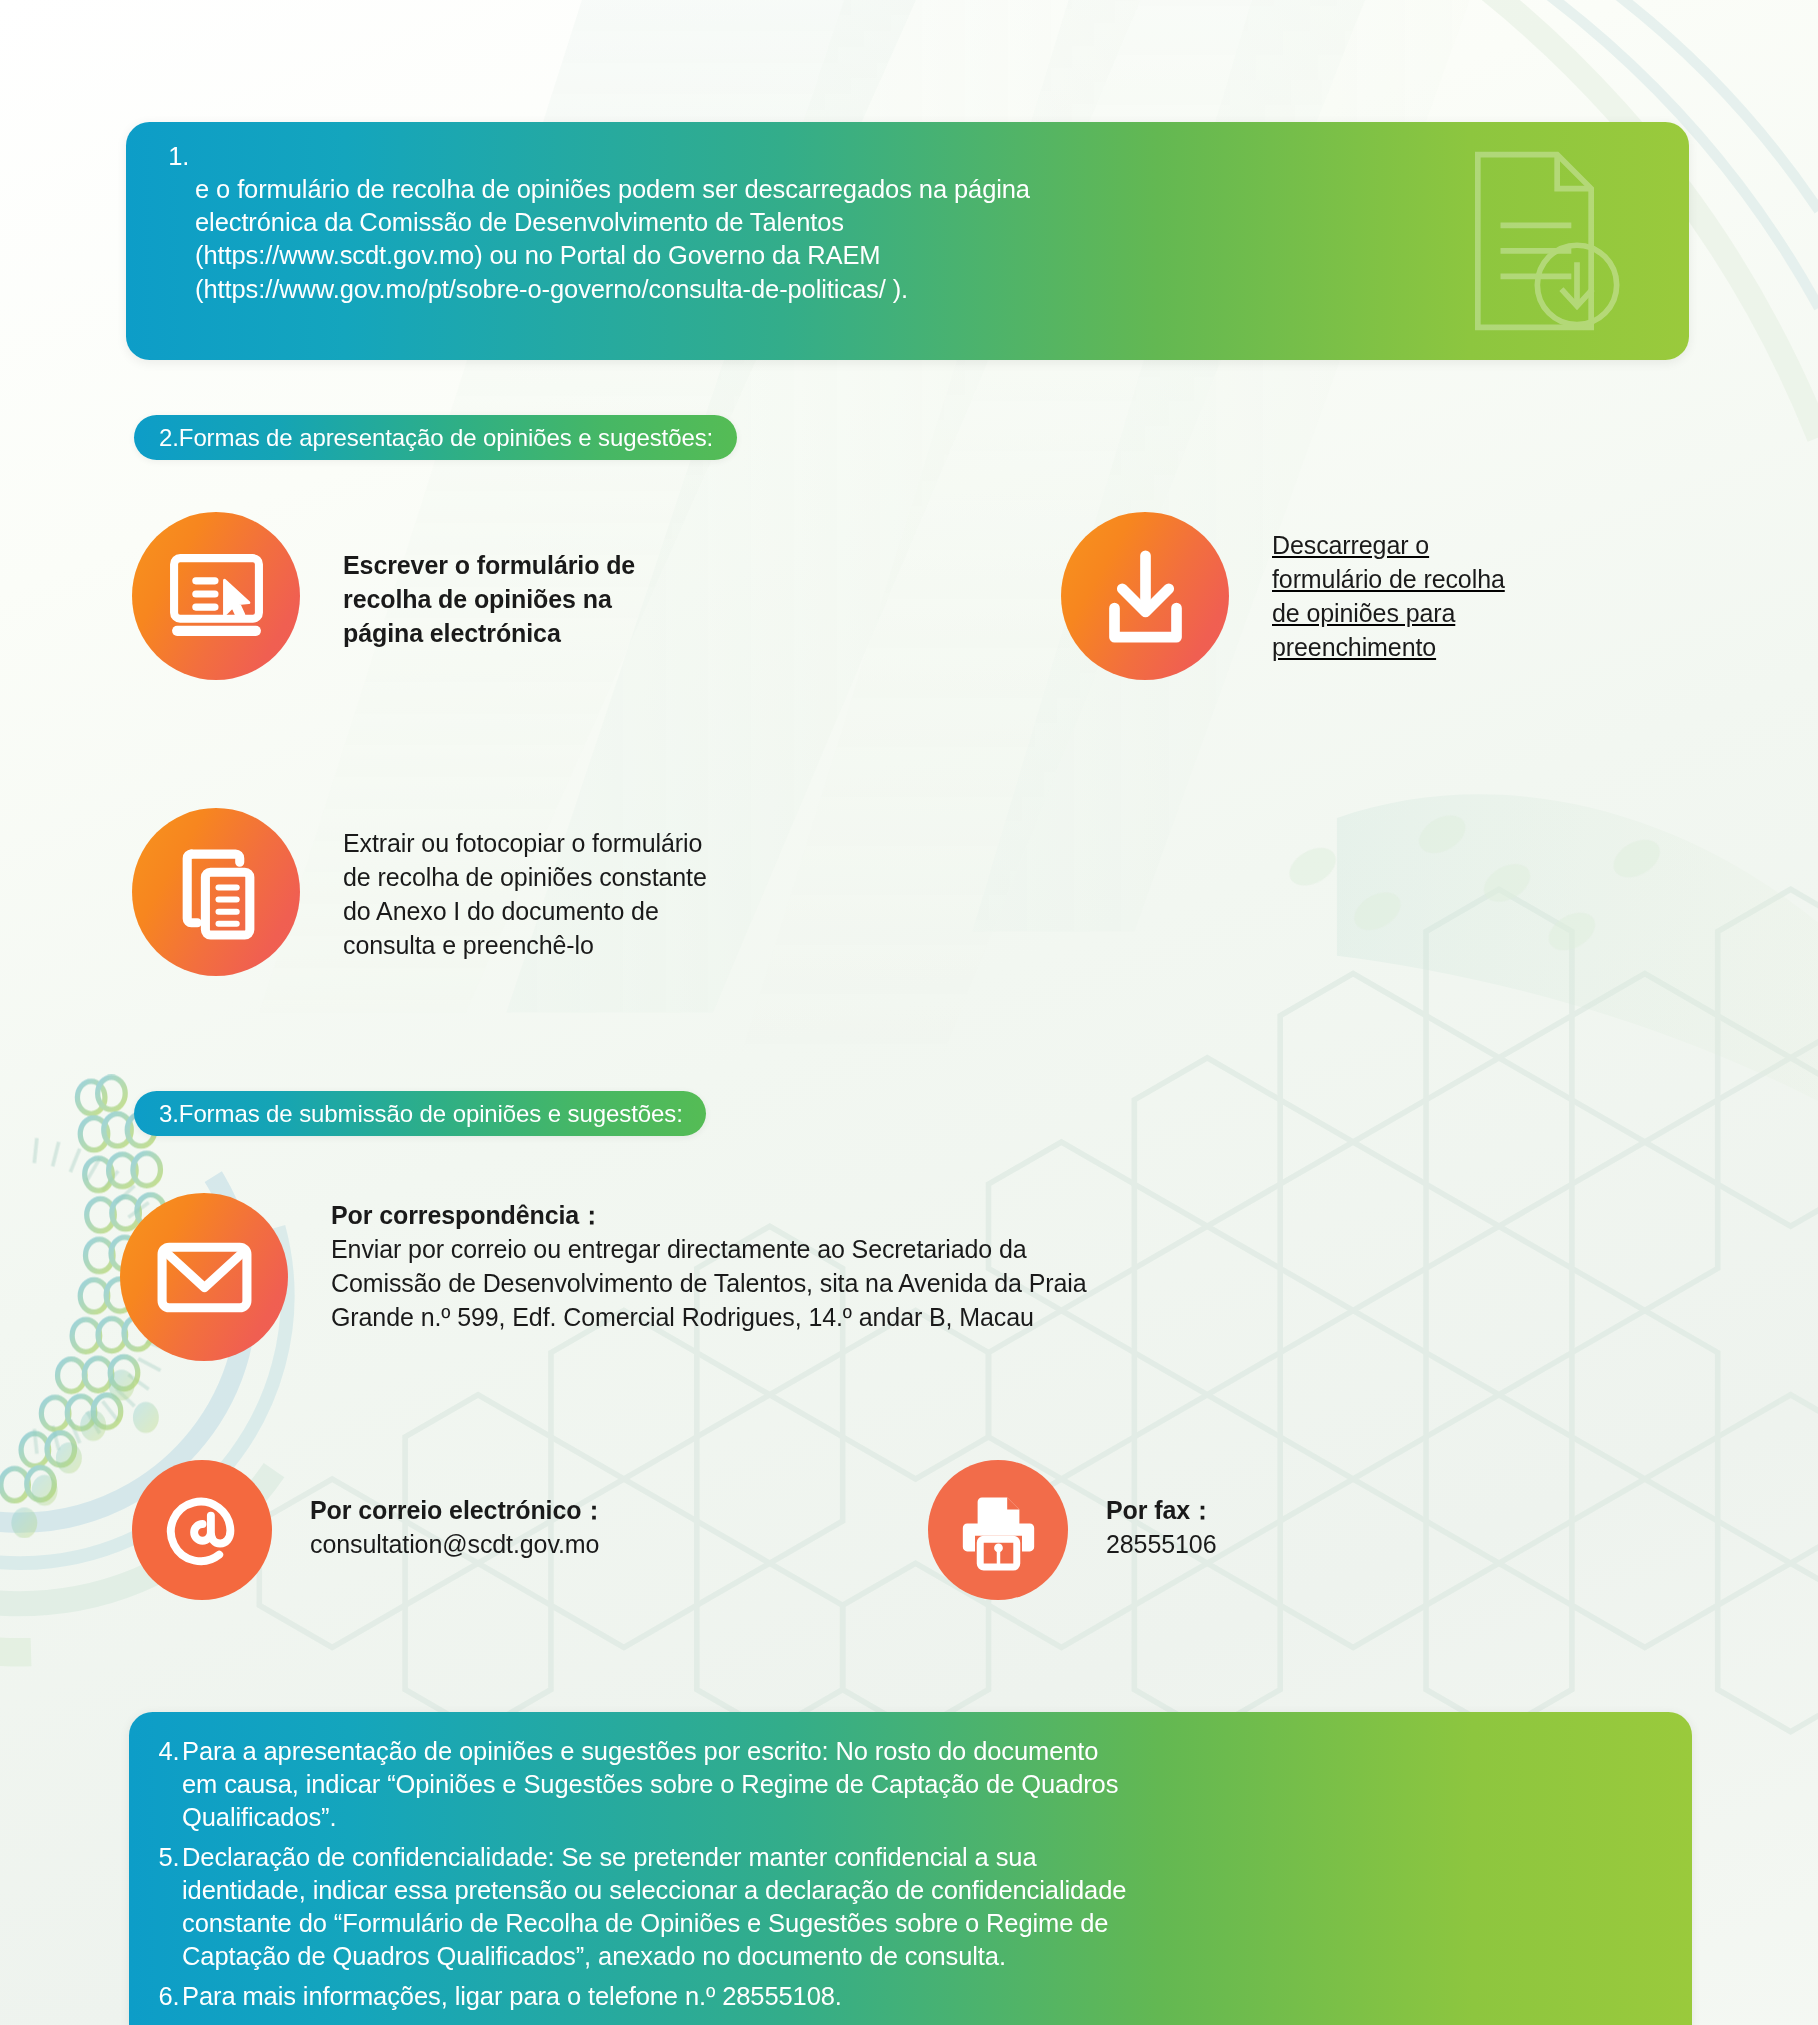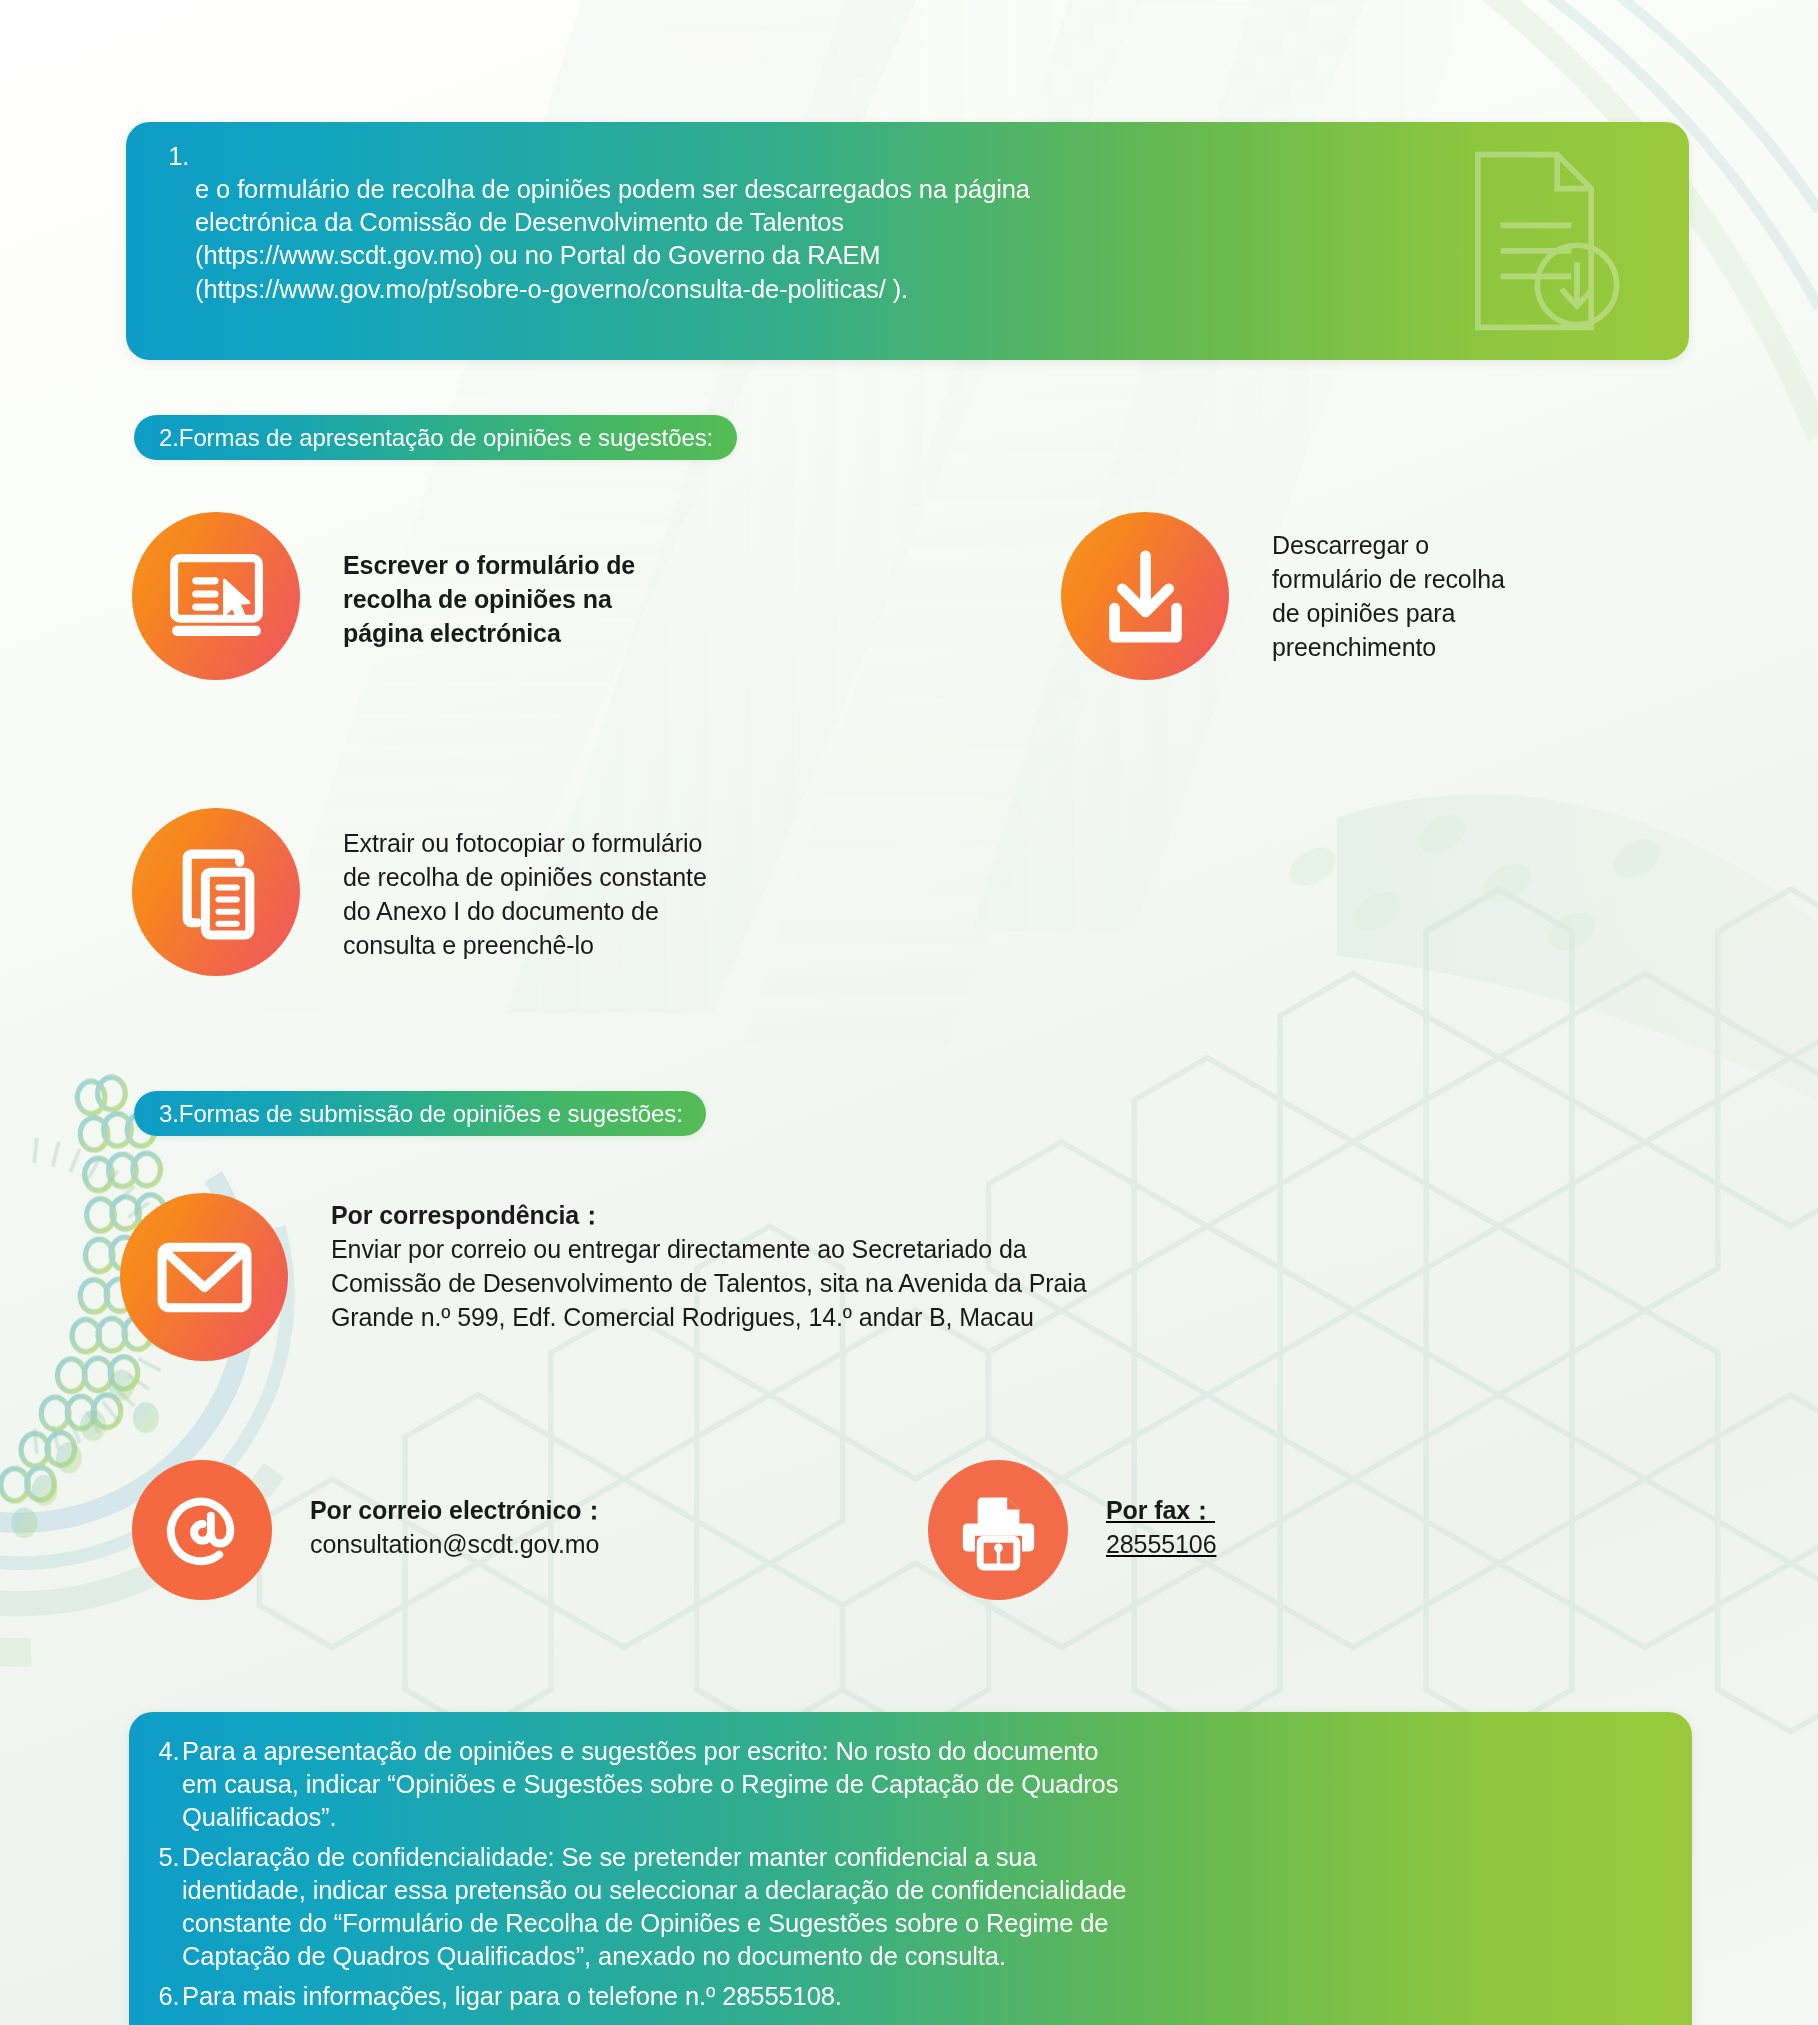--- a/index.html
+++ b/index.html
@@ -392,21 +392,21 @@
         <rect x="6" y="73" width="88" height="10" rx="5" fill="#fff"></rect>
       </svg>
     </span>
     <span class="item-text" style="margin-left:43px; margin-top:36px;font-weight:bold;">
       <span>Escrever o formulário de</span><br>
       <span>recolha de opiniões na</span><br>
       <span>página electrónica</span>
     </span>
   </div>
 
-  <div class="icon-item" style="left:1061px; top:512px; width:729px;">
+  <div class="icon-item" style="left:1061px; top:512px; width:729px;text-decoration:underline;">
     <span class="icon-circle" style="width:168px; height:168px;">
       <svg width="93" height="97" viewBox="0 0 96 100">
         <line x1="48" y1="8" x2="48" y2="62" stroke="#fff" stroke-width="11" stroke-linecap="round"></line>
         <path d="M24 42 L48 66 L72 42" fill="none" stroke="#fff" stroke-width="11" stroke-linecap="round" stroke-linejoin="round"></path>
         <path d="M16 62 L16 92 L80 92 L80 62" fill="none" stroke="#fff" stroke-width="11" stroke-linecap="round" stroke-linejoin="round"></path>
       </svg>
     </span>
     <span class="item-text" style="margin-left:43px; margin-top:16px;">
       <span>Descarregar o</span><br>
       <span>formulário de recolha</span><br>
@@ -460,21 +460,21 @@
       <svg width="93" height="93" viewBox="0 0 100 100">
         <path d="M68 76 a32 32 0 1 1 12 -26 c0 9 -5 14 -11 14 c-6 0 -10 -5 -10 -12 l0 -18 l0 18 a9 9 0 1 1 -9 -9" fill="none" stroke="#fff" stroke-width="8.5" stroke-linecap="round" stroke-linejoin="round"></path>
       </svg>
     </span>
     <span class="item-text" style="margin-left:38px; margin-top:33px;">
       <span class="lead"><span class="strong">Por correio electrónico</span><span>：</span></span>
       <span>consultation@scdt.gov.mo</span>
     </span>
   </div>
 
-  <div class="icon-item" style="left:928px; top:1460px; width:648px;text-decoration:underline;">
+  <div class="icon-item" style="left:928px; top:1460px; width:648px;">
     <span class="icon-circle flat2" style="width:140px; height:140px;">
       <svg width="87" height="87" viewBox="0 0 100 100">
         <path d="M32 12 h28 l14 14 v16 h12 a5 5 0 0 1 5 5 v22 a5 5 0 0 1 -5 5 h-9 v-18 h-54 v18 h-9 a5 5 0 0 1 -5 -5 v-22 a5 5 0 0 1 5 -5 h12 v-25 a5 5 0 0 1 5 -5 z" fill="#fff"></path>
         <path d="M60 12 v14 h14 z" fill="#f26c4a"></path>
         <rect x="29" y="60" width="42" height="32" rx="4" fill="none" stroke="#fff" stroke-width="8"></rect>
         <circle cx="50" cy="70" r="5" fill="#fff"></circle>
         <line x1="50" y1="72" x2="50" y2="90" stroke="#fff" stroke-width="4"></line>
       </svg>
     </span>
     <span class="item-text" style="margin-left:38px; margin-top:33px;">

